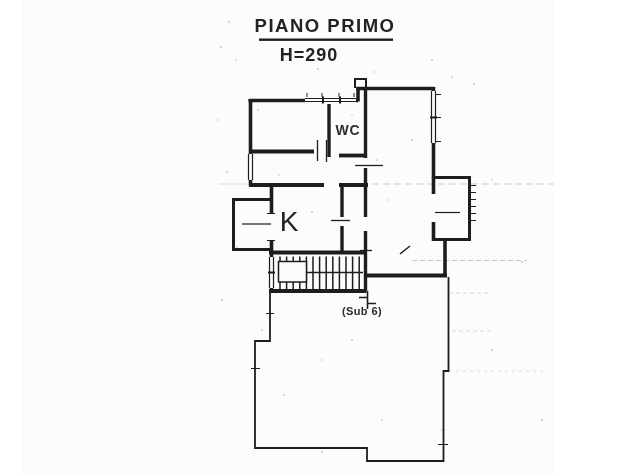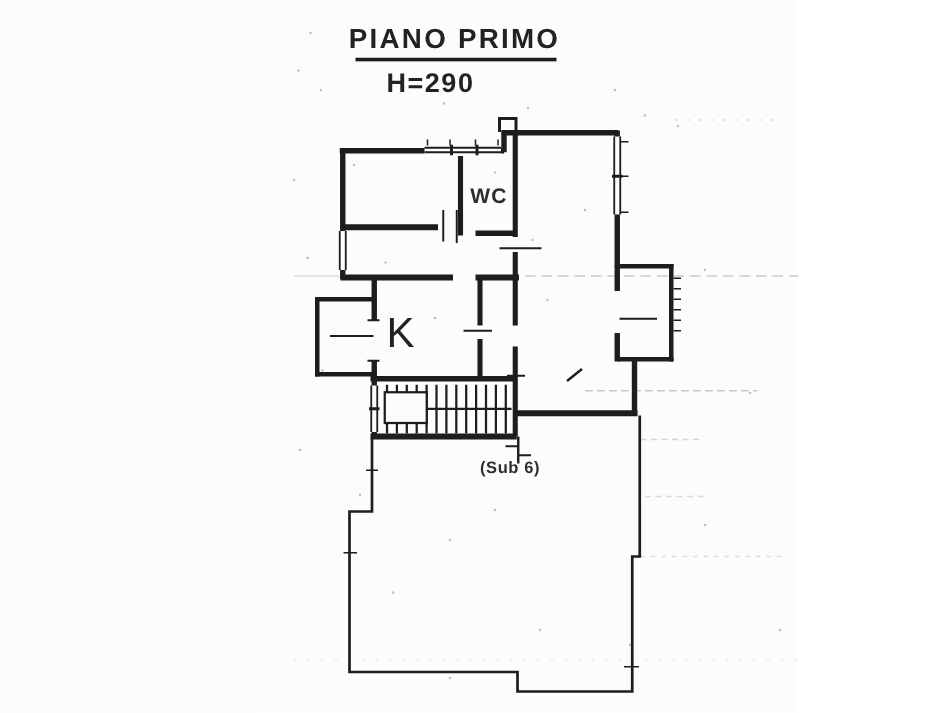--- a/index.html
+++ b/index.html
@@ -2,20 +2,21 @@
 <html><head>
 <meta charset="utf-8">
 <style>
   html,body{margin:0;padding:0;background:#ffffff;}
   .sheet{
     position:relative;
     width:532px;height:475px;
     background:#fcfcfa;
     overflow:hidden;
     font-family:"Liberation Sans", sans-serif;
+    margin-left:22px;
   }
   svg{display:block;filter:blur(.3px);}
   .ink{stroke:#1d1d1d;fill:none;}
   .t-title{
     font-family:"Liberation Sans", sans-serif;
     font-size:18.5px;font-weight:bold;letter-spacing:1.5px;
     fill:#222;
   }
   .t-height{
     font-family:"Liberation Sans", sans-serif;

